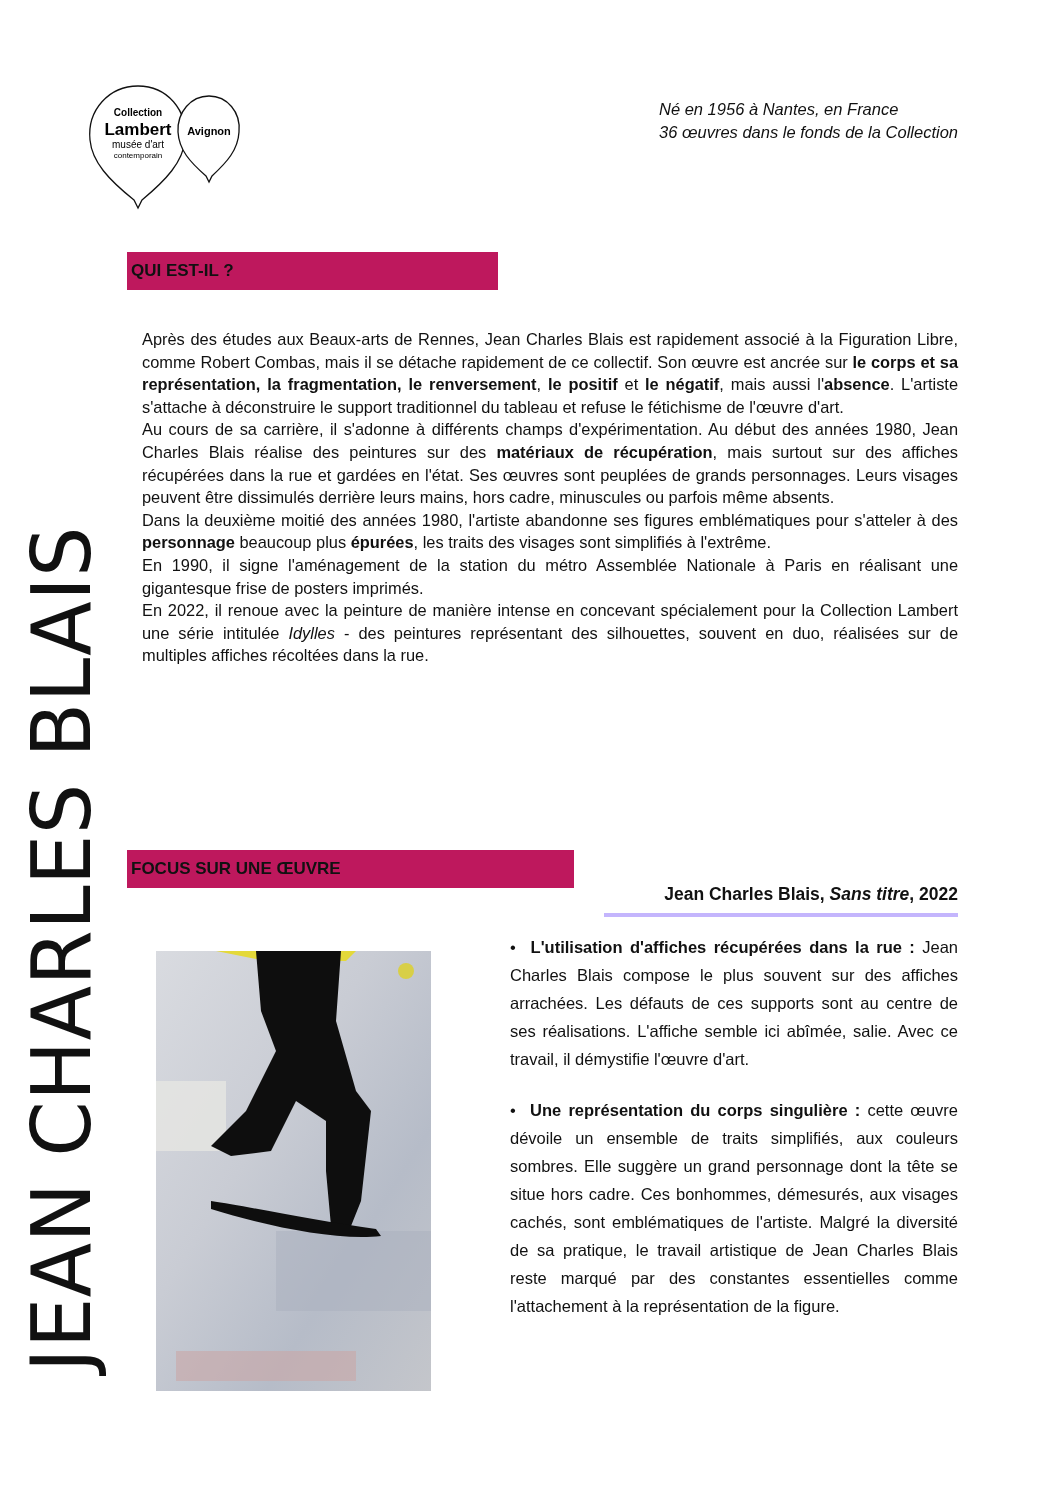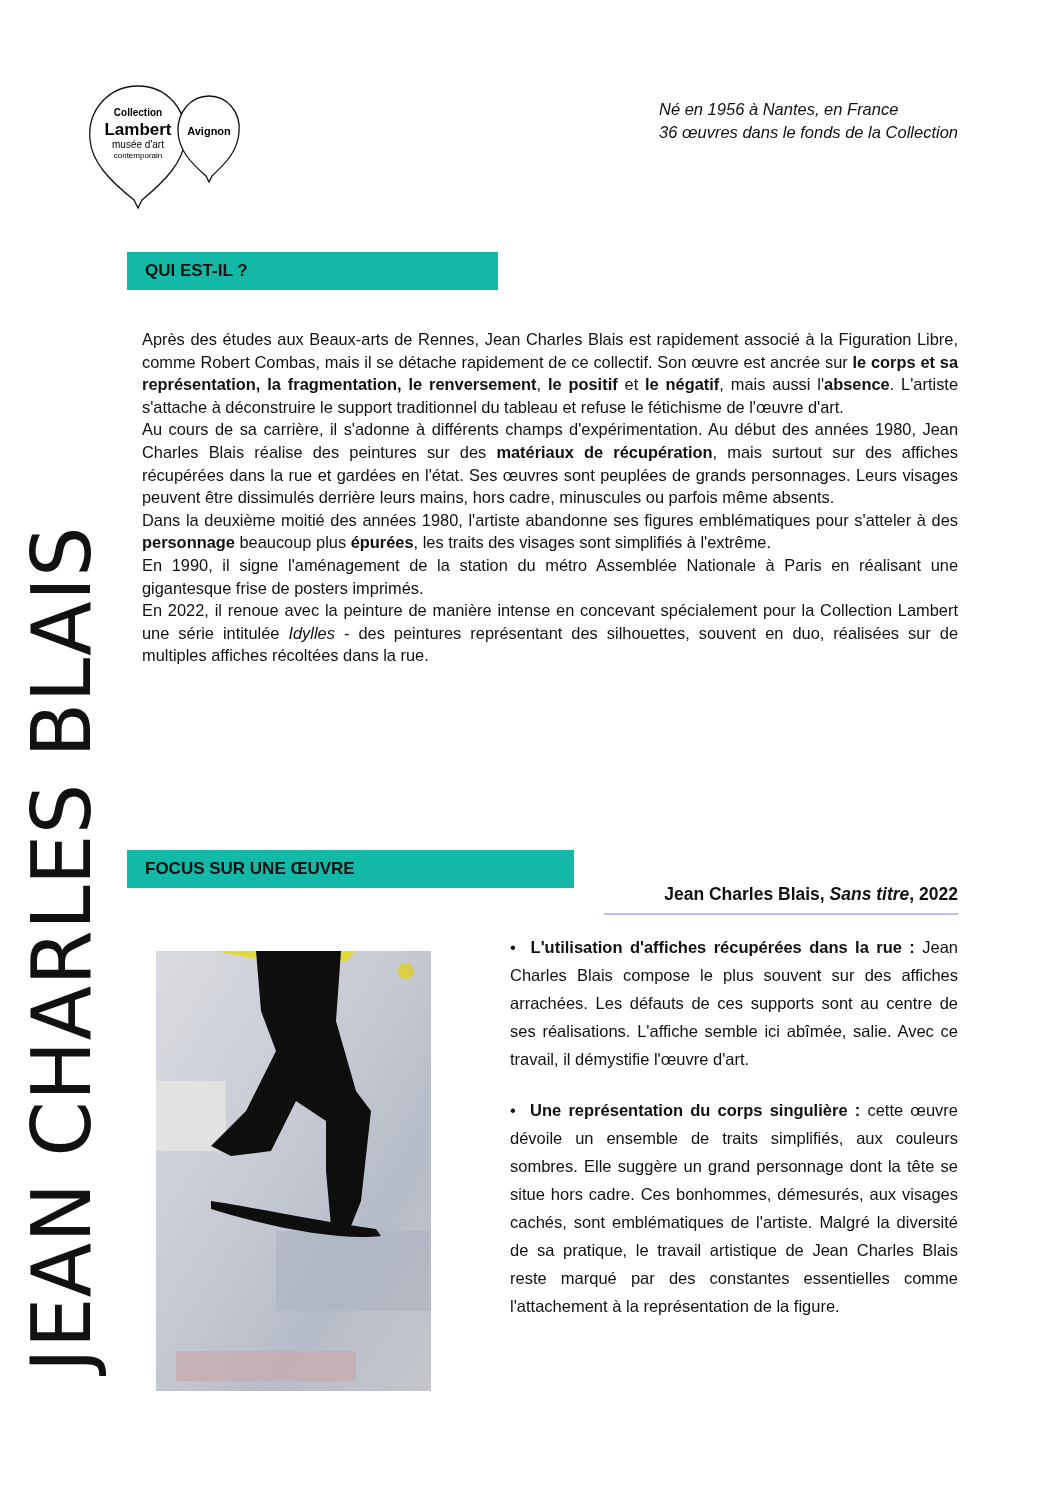--- a/index.html
+++ b/index.html
@@ -11,33 +11,33 @@
 
   .meta { position: absolute; right: 100px; top: 98px; text-align: left;
           font-style: italic; font-size: 16.5px; line-height: 23px; }
 
   .vtitle { position: absolute; left: 22px; top: 1372px; transform-origin: 0 0;
             transform: rotate(-90deg); white-space: nowrap;
             font-family: "DejaVu Sans", sans-serif; font-weight: 500;
             font-size: 82px; letter-spacing: 0.5px; line-height: 80px; width: 1060px;
             transform: rotate(-90deg) scaleX(0.97); }
 
-  .band { position: absolute; background: #14b8a6; height: 38px;
+  .band { position: absolute; background: #be185d; height: 38px;
           font-weight: 700; font-size: 17px; display: flex; align-items: center;
-          padding-left: 18px; box-sizing: border-box; }
+          padding-left: 4px; box-sizing: border-box; }
   .band1 { left: 127px; top: 252px; width: 371px; }
   .band2 { left: 127px; top: 850px; width: 447px; }
 
   .bio { position: absolute; left: 142px; top: 328px; width: 816px;
          font-size: 16.4px; line-height: 22.6px; text-align: justify; }
   .bio p { margin: 0; }
 
   .work-title { position: absolute; left: 604px; top: 884px; width: 354px; text-align: right;
                 font-weight: 700; font-size: 17.5px; padding-bottom: 8px;
-                border-bottom: 2px solid #c4b5fd; }
+                border-bottom: 4px solid #c4b5fd; }
 
   .artwork { position: absolute; left: 156px; top: 951px; width: 275px; height: 440px; }
   .artwork svg { width: 100%; height: 100%; display: block; }
 
   .bullets { position: absolute; left: 510px; top: 933px; width: 448px;
              font-size: 16.5px; line-height: 28px; text-align: justify; }
   .bullets .item { margin-bottom: 23px; }
   .bullets b { font-weight: 700; }
 </style>
 </head>

